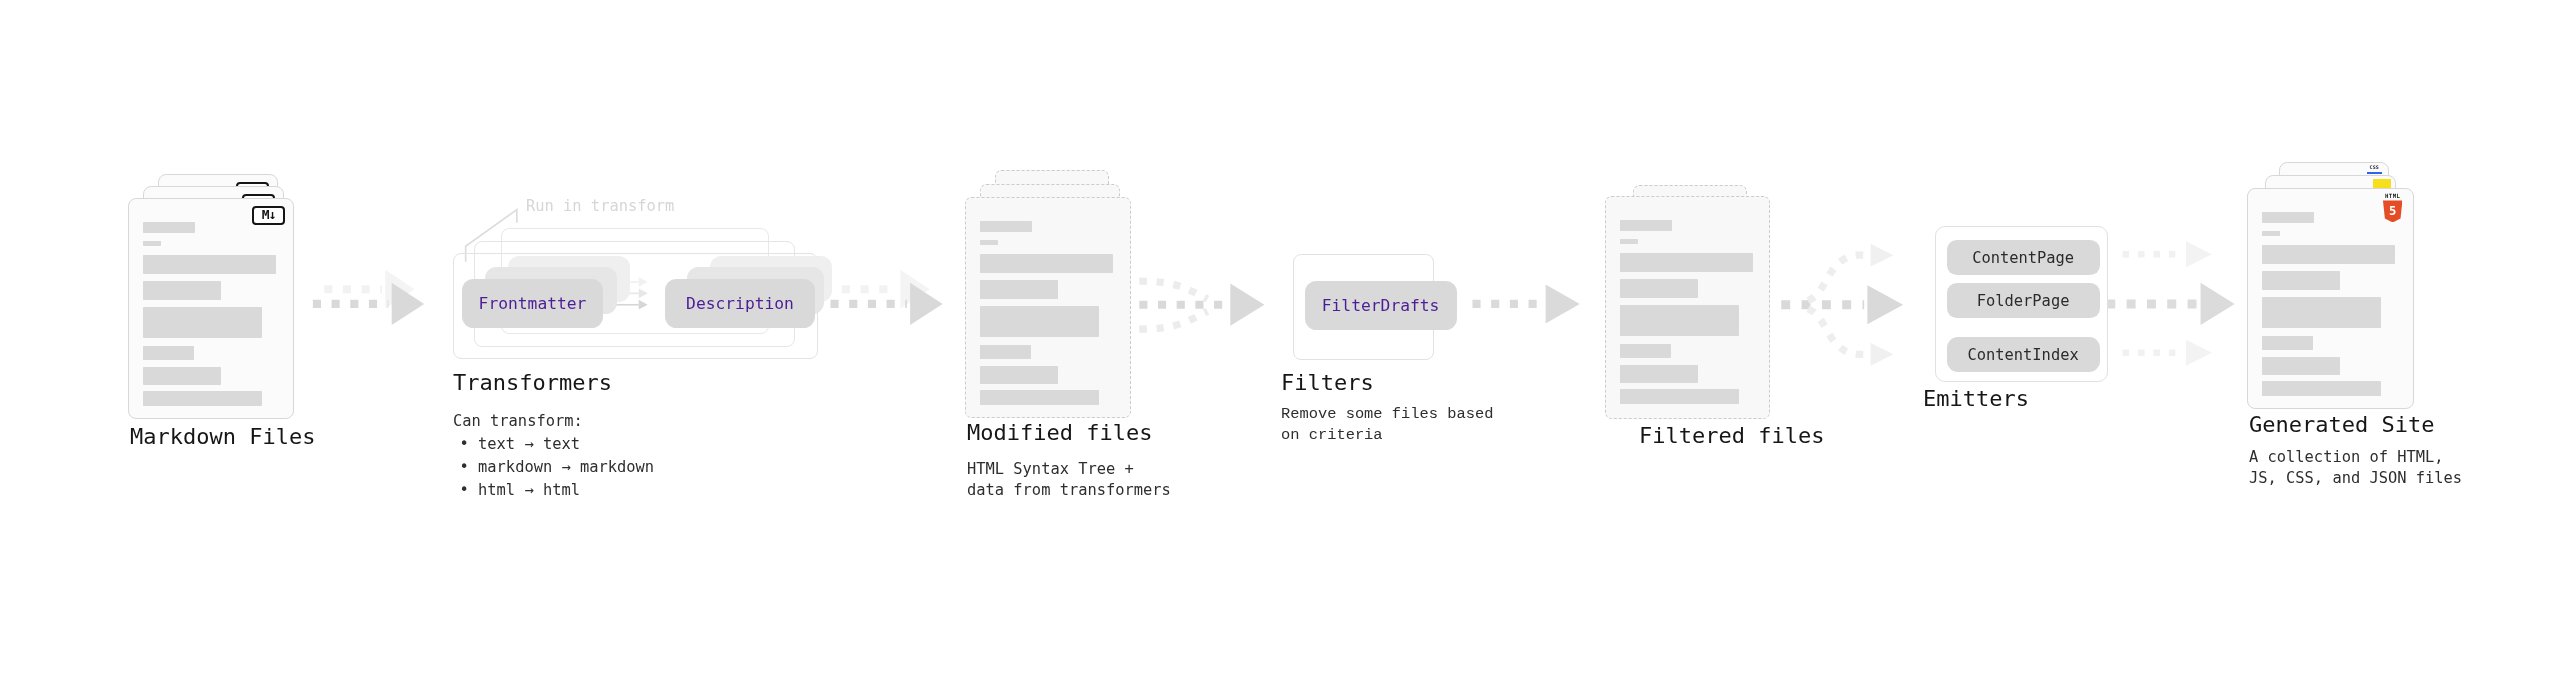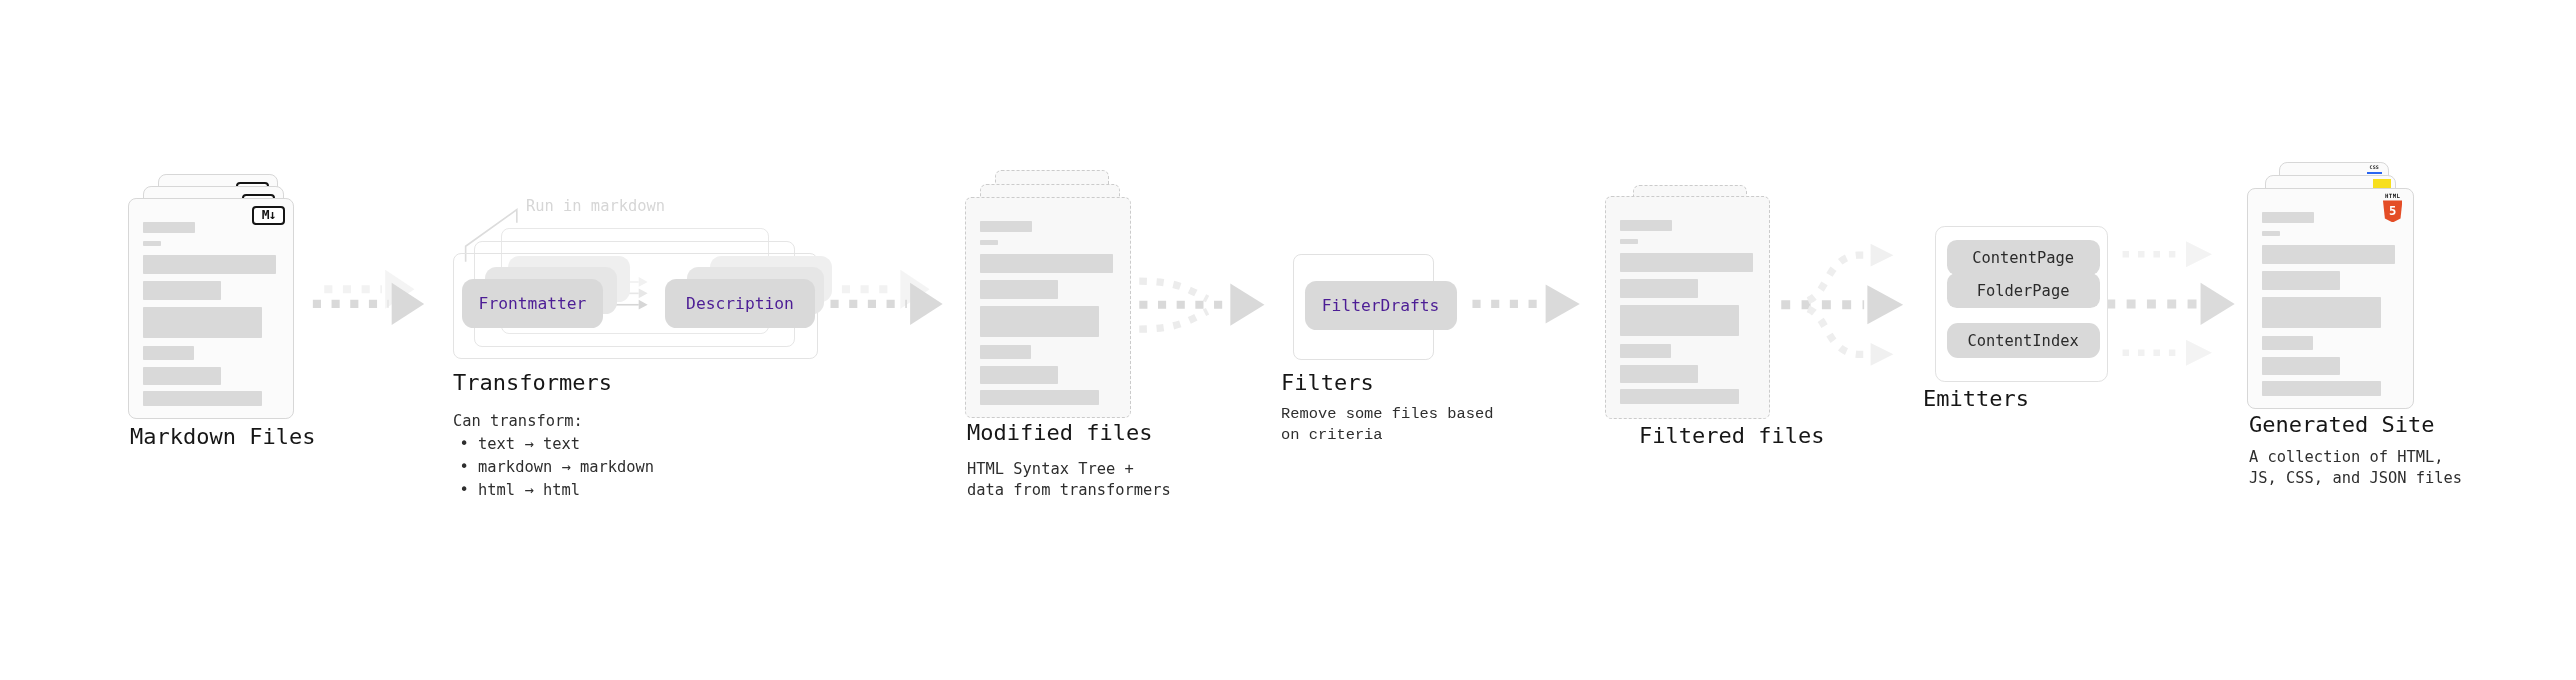--- a/index.html
+++ b/index.html
@@ -139,21 +139,21 @@
       <div class="bar" style="width:133px;height:18.7px;margin-bottom:7.3px;"></div>
       <div class="bar" style="width:78px;height:18.7px;margin-bottom:7.3px;"></div>
       <div class="bar" style="width:119px;height:31px;margin-bottom:7.3px;"></div>
       <div class="bar" style="width:51px;height:14px;margin-bottom:7.3px;"></div>
       <div class="bar" style="width:78px;height:18px;margin-bottom:6.5px;"></div>
       <div class="bar" style="width:119px;height:14.6px;"></div>
     </div>
   </div>
   <div class="title" style="left:130px;top:425px;">Markdown Files</div>
 
-  <div class="note" style="left:526px;top:197px;">Run in markdown</div>
+  <div class="note" style="left:526px;top:197px;">Run in transform</div>
   <div class="tf-box" style="left:501px;top:228px;width:268px;height:106px;border-color:#e8e8e8;"></div>
   <div class="tf-box" style="left:474px;top:241px;width:321px;height:106px;border-color:#e5e5e5;"></div>
   <div class="tf-box" style="left:453px;top:253px;width:365px;height:106px;"></div>
 
   <div class="pill g2" style="left:508px;top:256px;width:122px;height:46px;"></div>
   <div class="pill g2" style="left:710px;top:256px;width:122px;height:46px;"></div>
   <div class="pill g1" style="left:485px;top:267px;width:132px;height:47px;"></div>
   <div class="pill g1" style="left:687px;top:267px;width:137px;height:47px;"></div>
   <div class="pill" style="left:462px;top:279px;width:141px;height:49px;">Frontmatter</div>
   <div class="pill" style="left:665px;top:279px;width:150px;height:49px;">Description</div>
@@ -205,22 +205,22 @@
       <div class="bar" style="width:119px;height:31px;margin-bottom:7.3px;"></div>
       <div class="bar" style="width:51px;height:14px;margin-bottom:7.3px;"></div>
       <div class="bar" style="width:78px;height:18px;margin-bottom:6.5px;"></div>
       <div class="bar" style="width:119px;height:14.6px;"></div>
     </div>
   </div>
   <div class="title" style="left:1607px;top:424px;margin-left:32px;">Filtered files</div>
 
   <div class="panel" style="left:1923px;top:226px;width:173px;height:156px;border-radius:9.8px;">
     <div class="epill" style="top:13px;">ContentPage</div>
-    <div class="epill" style="top:46px;">FolderPage</div>
-    <div class="epill" style="top:96px;border-radius:11px;">ContentIndex</div>
+    <div class="epill" style="top:56px;">FolderPage</div>
+    <div class="epill" style="top:110px;border-radius:11px;">ContentIndex</div>
   </div>
   <div class="title" style="left:1923px;top:387px;">Emitters</div>
 
   <div class="doc" style="left:2279px;top:162px;width:110px;height:211px;">
     <div class="css-badge">
       <div class="css-word">CSS</div>
       <div class="css-bar"></div>
     </div>
   </div>
   <div class="doc" style="left:2265px;top:175px;width:131px;height:216px;">

